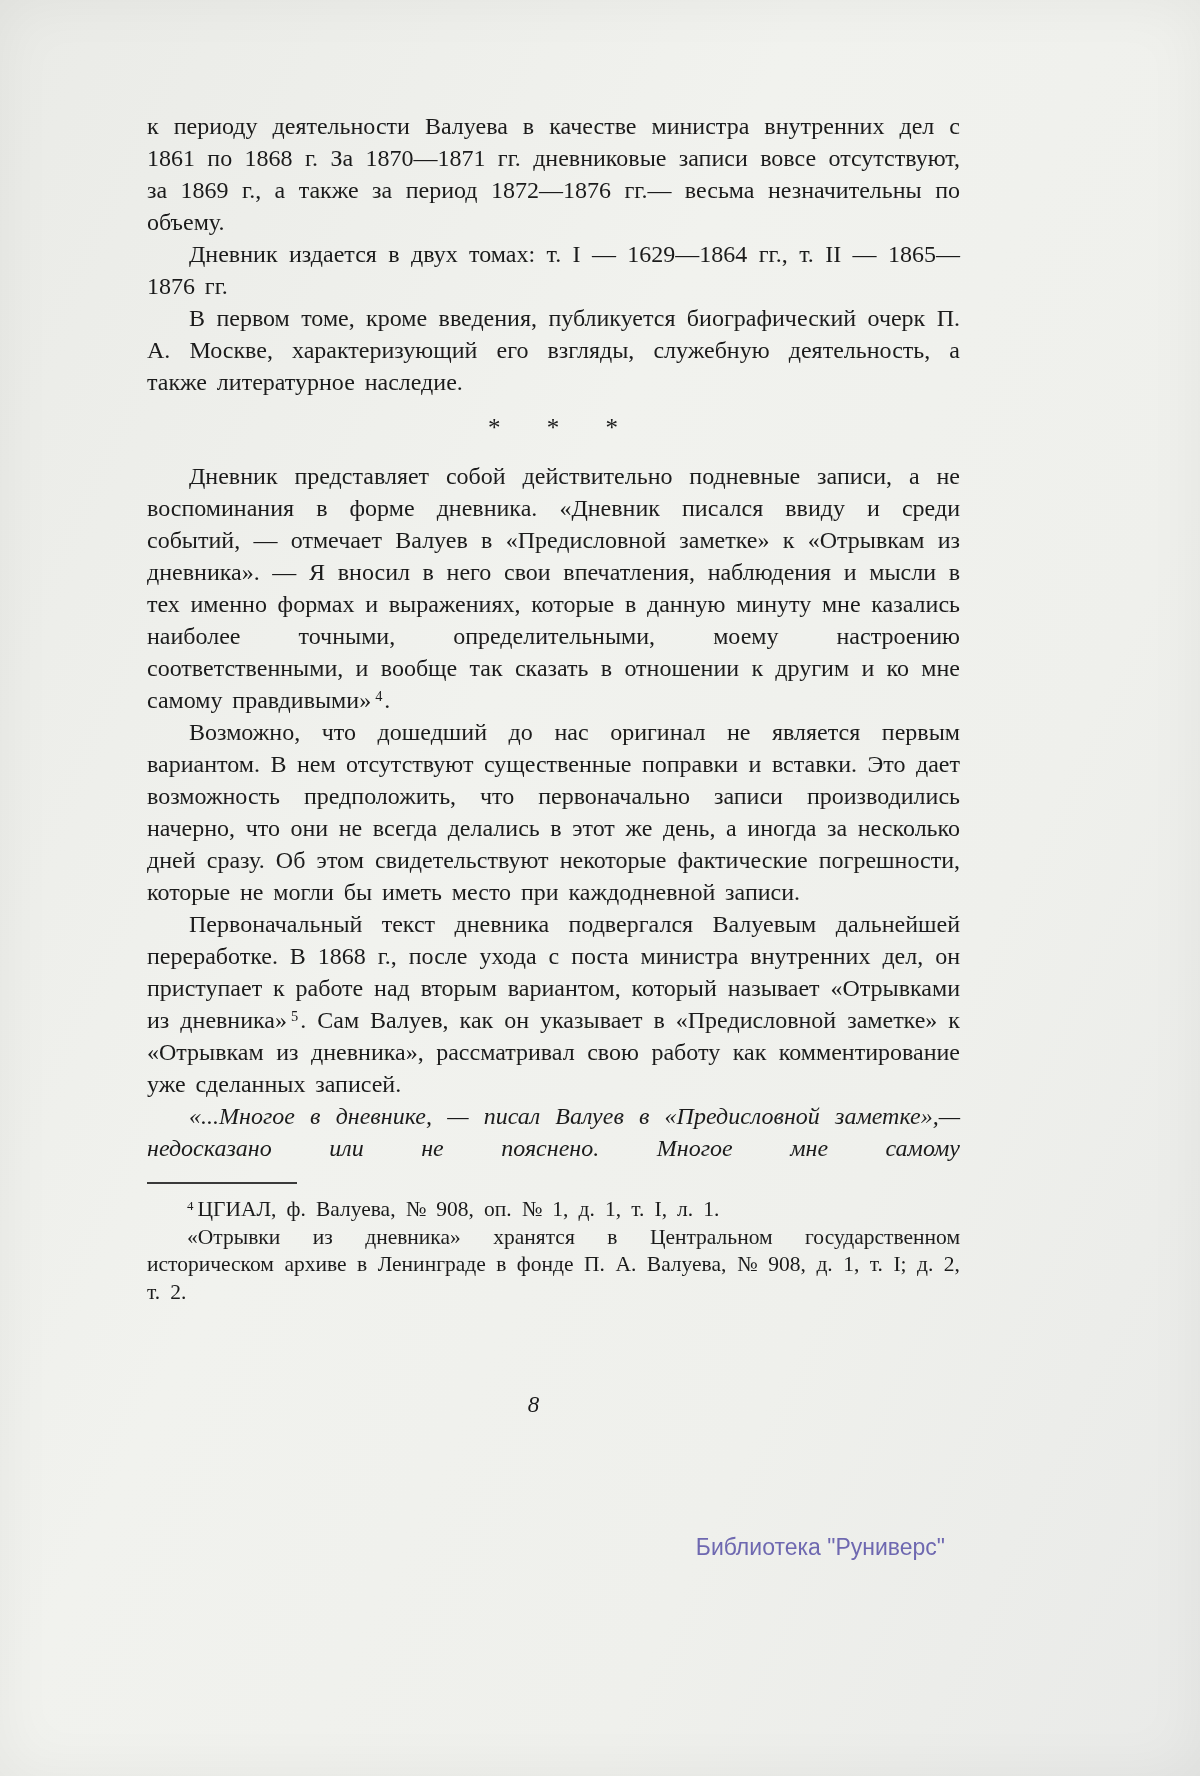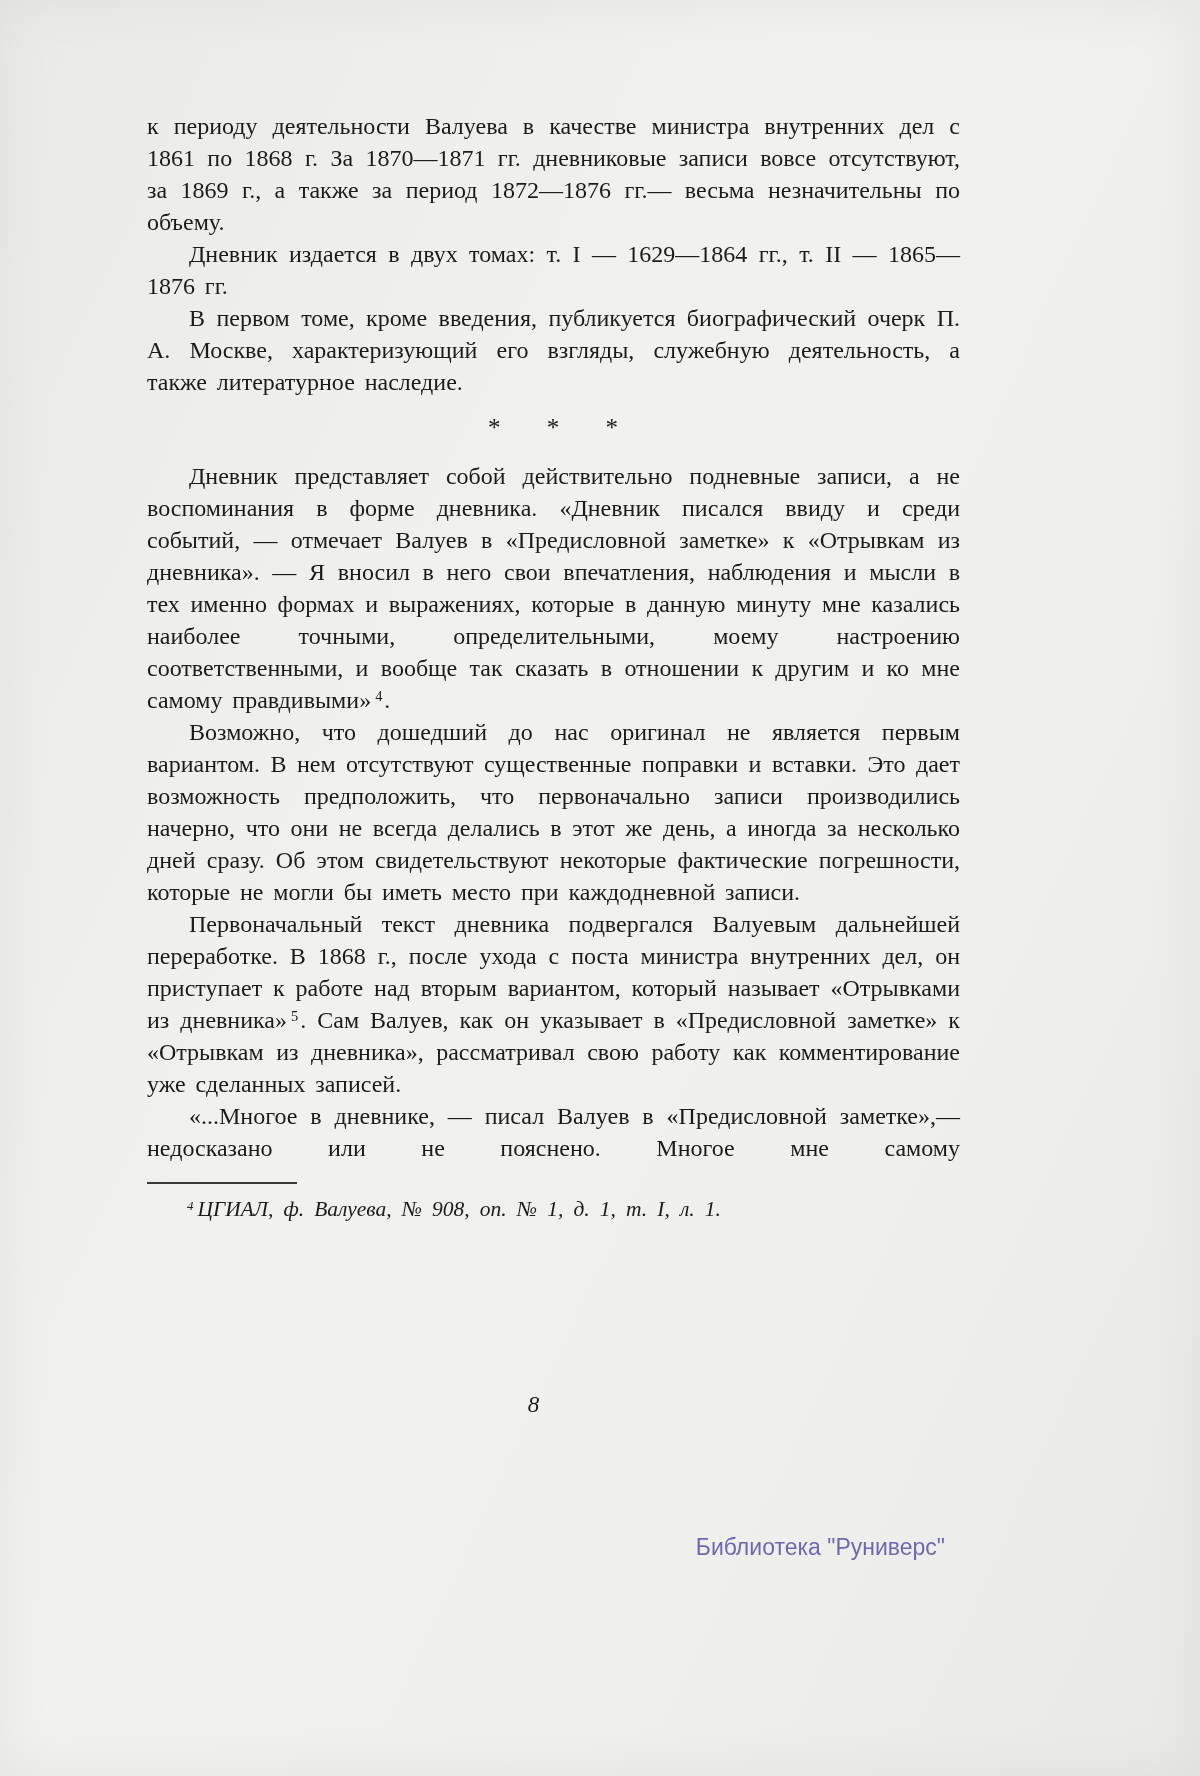--- a/index.html
+++ b/index.html
@@ -24,21 +24,21 @@
     top: 110px;
     width: 813px;
     font-size: 24px;
     line-height: 32px;
     text-align: justify;
     word-spacing: 0.16em;
     margin-left: 20px;
   }
   p.para { margin: 0; text-indent: 42px; }
   p.para.no-indent { text-indent: 0; }
-  p.para.force-last { text-align-last: justify; }
+  p.para.force-last { text-align-last: justify; font-style: italic; }
   .separator {
     text-align: center;
     text-indent: 0;
     font-size: 25px;
     word-spacing: 38px;
     margin: 14px 0 16px 0;
     letter-spacing: 1px;
   }
   sup.fn-ref {
     font-size: 0.6em;
@@ -53,21 +53,21 @@
     border: none;
     border-top: 2px solid #3a3a3a;
     margin: 18px 0 12px 0;
   }
   .footnote {
     font-size: 21.5px;
     line-height: 27.5px;
     text-align: justify;
     word-spacing: 0.22em;
   }
-  .footnote p { margin: 0; text-indent: 40px; font-style: italic; }
+  .footnote p { margin: 0; text-indent: 40px; }
   .footnote sup.fn-ref { padding: 0 4px 0 0; }
   .page-number {
     position: absolute;
     left: 127px;
     top: 1392px;
     width: 813px;
     text-align: center;
     font-size: 23px;
     font-style: italic;
   }
@@ -101,20 +101,21 @@
     <p class="para">Возможно, что дошедший до нас оригинал не является первым вариантом. В нем отсутствуют существенные поправки и вставки. Это дает возможность предположить, что первоначально записи производились начерно, что они не всегда делались в этот же день, а иногда за несколько дней сразу. Об этом свидетельствуют некоторые фактические погрешности, которые не могли бы иметь место при каждодневной записи.</p>
 
     <p class="para"><span>Первоначальный текст дневника подвергался Валуевым дальнейшей переработке. В 1868 г., после ухода с поста министра внутренних дел, он приступает к работе над вторым вариантом, который называет «Отрывками из дневника»</span><sup class="fn-ref">5</sup><span>. Сам Валуев, как он указывает в «Предисловной заметке» к «Отрывкам из дневника», рассматривал свою работу как комментирование уже сделанных записей.</span></p>
 
     <p class="para force-last">«...Многое в дневнике, — писал Валуев в «Предисловной заметке»,— недосказано или не пояснено. Многое мне самому</p>
 
     <hr class="footnote-rule">
 
     <div class="footnote">
       <p><sup class="fn-ref">4</sup><span>ЦГИАЛ, ф. Валуева, № 908, оп. № 1, д. 1, т. I, л. 1.</span></p>
+      <p>«Отрывки из дневника» хранятся в Центральном государственном историческом архиве в Ленинграде в фонде П. А. Валуева, № 908, д. 1, т. I; д. 2, т. 2.</p>
     </div>
 
   </main>
 
   <div class="page-number">8</div>
 
   <div class="watermark">Библиотека "Руниверс"</div>
 
 </div>
 

